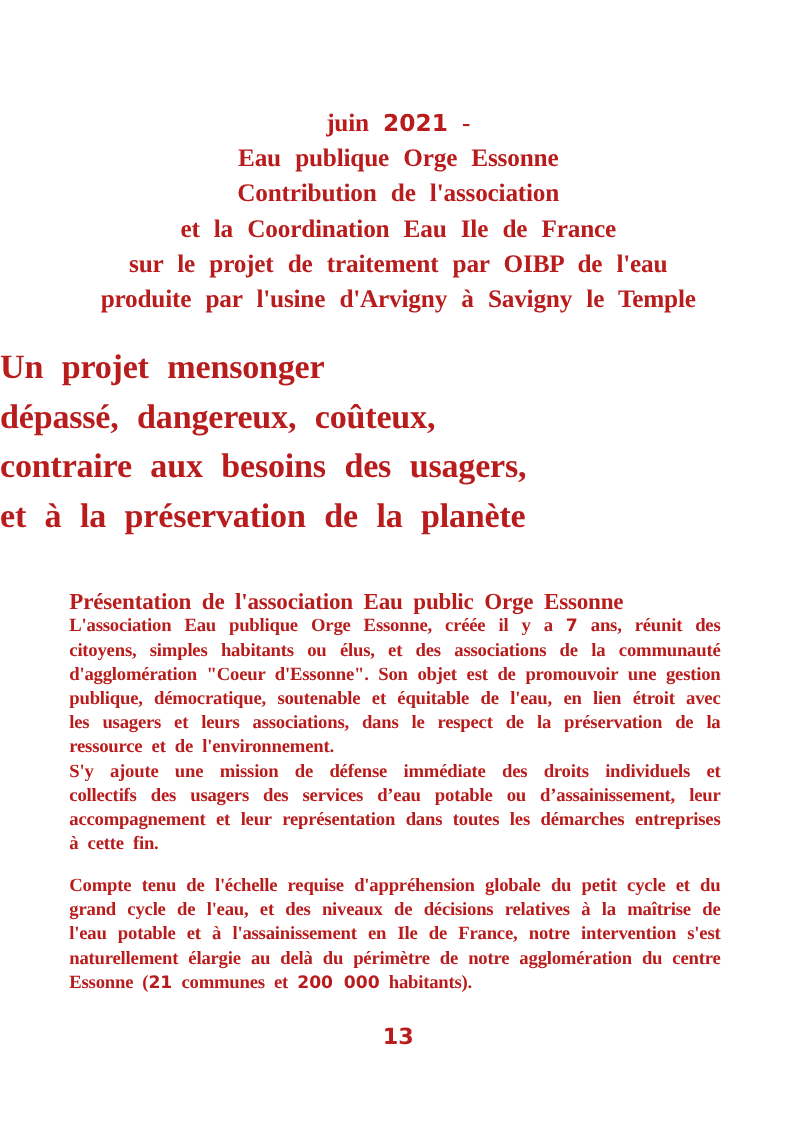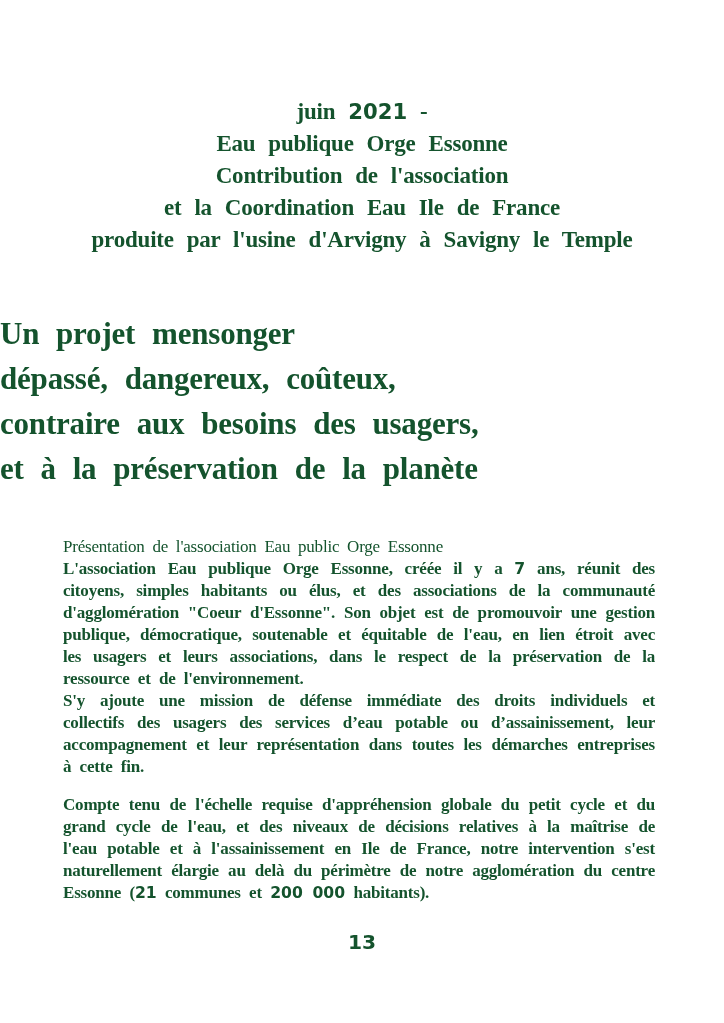--- a/index.html
+++ b/index.html
@@ -8,21 +8,21 @@
     width: 724px;
     height: 1023px;
     background: #ffffff;
     overflow: hidden;
   }
   .page {
     position: relative;
     width: 724px;
     height: 735px;
     background: #ffffff;
-    color: #14532d;
+    color: #b91c1c;
     font-family: "Liberation Serif", serif;
   }
   .doc-header {
     position: absolute;
     top: 96px;
     left: 0;
     width: 724px;
     text-align: center;
     font-weight: bold;
     font-size: 23px;
@@ -46,23 +46,23 @@
     position: absolute;
     top: 536px;
     left: 63px;
     width: 592px;
     font-size: 17px;
     line-height: 22px;
     letter-spacing: -0.2px;
   }
   .section-heading {
     margin: 0;
-    font-size: 17px;
+    font-size: 21px;
     line-height: 22px;
-    font-weight: normal;
+    font-weight: bold;
     word-spacing: 0.22em;
   }
   .doc-body p {
     margin: 0;
     text-align: justify;
     text-align-last: left;
     word-spacing: 0.25em;
     font-weight: bold;
   }
   .doc-body p.gap {
@@ -88,20 +88,21 @@
 </head>
 <body>
 
 <div class="page">
 
   <header class="doc-header">
     <div>juin <span class="num">2021</span> -</div>
     <div>Eau publique Orge Essonne</div>
     <div>Contribution de l'association</div>
     <div>et la Coordination Eau Ile de France</div>
+    <div>sur le projet de traitement par OIBP de l'eau</div>
     <div>produite par l'usine d'Arvigny à Savigny le Temple</div>
   </header>
 
   <h1 class="doc-title">
     <div>Un projet mensonger</div>
     <div>dépassé, dangereux, coûteux,</div>
     <div>contraire aux besoins des usagers,</div>
     <div>et à la préservation de la planète</div>
   </h1>
 

